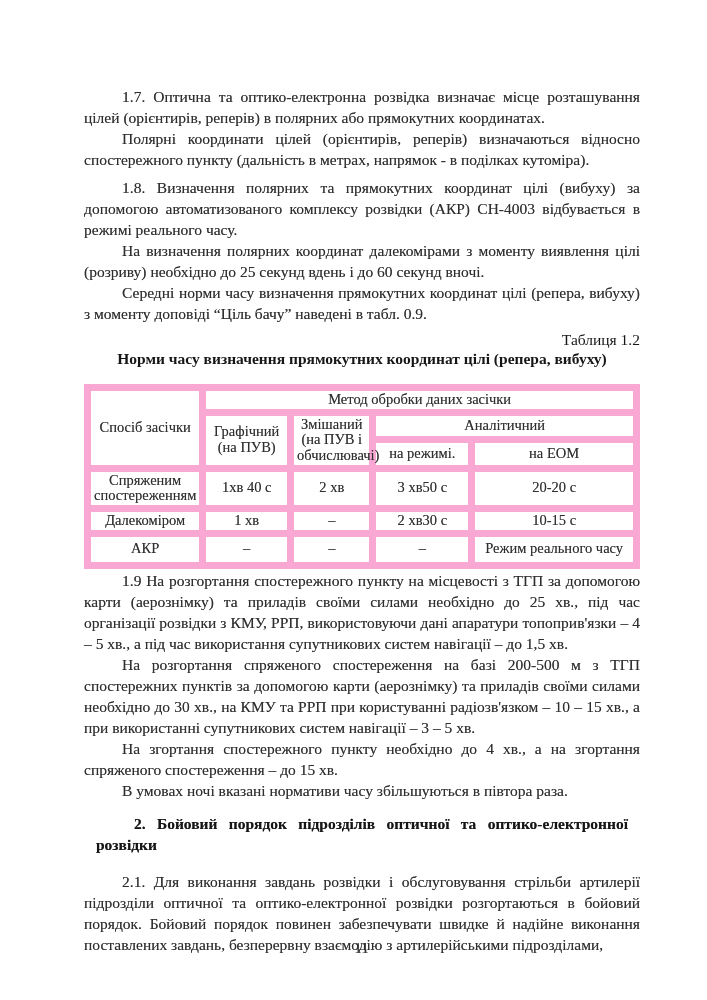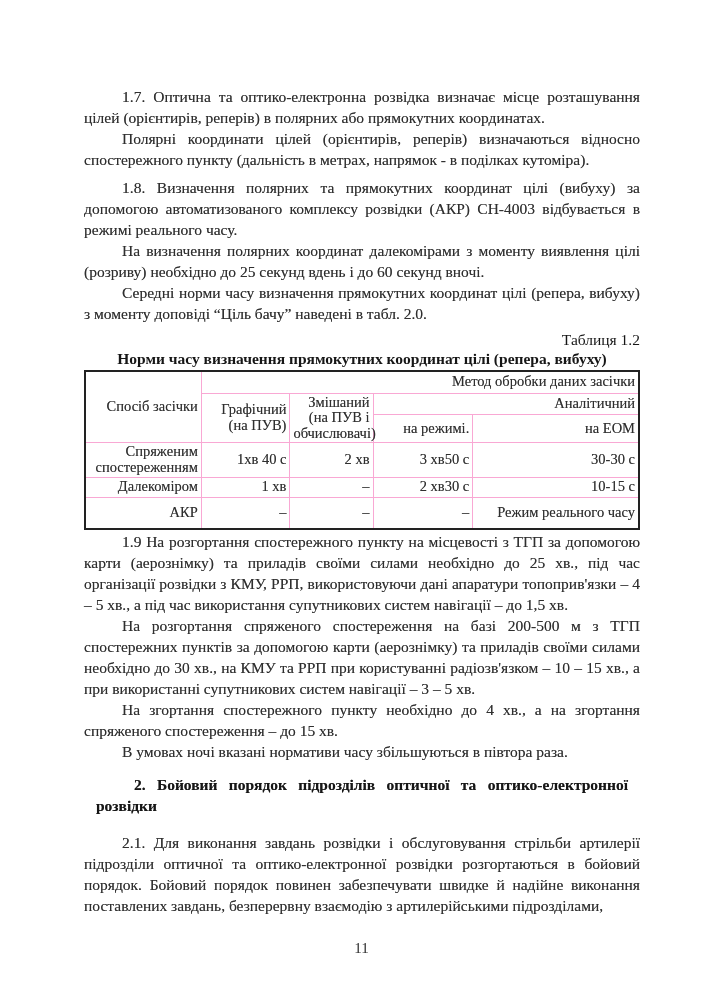--- a/index.html
+++ b/index.html
@@ -36,33 +36,33 @@
     font-weight: normal;
     text-align: right;
     color: #161616;
   }
   .table-caption {
     font-size: 15.5px;
     line-height: 19px;
     font-weight: bold;
     text-align: center;
     color: #161616;
-    margin-bottom: 2px;
+    margin-bottom: 16px;
   }
   table.norms {
     width: 556px;
     border-collapse: collapse;
     table-layout: fixed;
     font-size: 14.5px;
     line-height: 1.08;
     color: #2f2f2f;
   }
   table.norms td {
-    border: 1px solid #f9a8d4;
-    text-align: right;
+    border: 7px solid #f9a8d4;
+    text-align: center;
     vertical-align: middle;
     padding: 1px 3px;
     text-shadow: 0 0 0.4px rgba(40,40,40,0.5);
   }
   table.norms { border: 2px solid #222222; }
   .heading2 {
     font-size: 15.5px;
     line-height: 21px;
     font-weight: bold;
     color: #161616;
@@ -85,21 +85,21 @@
 <body>
 
 <div class="page">
   <div class="content">
 
     <p class="p">1.7. Оптична та оптико-електронна розвідка визначає місце розташування цілей (орієнтирів, реперів) в полярних або прямокутних координатах.</p>
     <p class="p">Полярні координати цілей (орієнтирів, реперів) визначаються відносно спостережного пункту (дальність в метрах, напрямок - в поділках кутоміра).</p>
 
     <p class="p gap-section">1.8. Визначення полярних та прямокутних координат цілі (вибуху) за допомогою автоматизованого комплексу розвідки (АКР) СН-4003 відбувається в режимі реального часу.</p>
     <p class="p">На визначення полярних координат далекомірами з моменту виявлення цілі (розриву) необхідно до 25 секунд вдень і до 60 секунд вночі.</p>
-    <p class="p">Середні норми часу визначення прямокутних координат цілі (репера, вибуху) з моменту доповіді “Ціль бачу” наведені в табл. 2.0.</p>
+    <p class="p">Середні норми часу визначення прямокутних координат цілі (репера, вибуху) з моменту доповіді “Ціль бачу” наведені в табл. 0.9.</p>
 
     <div class="table-label">Таблиця 1.2</div>
     <div class="table-caption">Норми часу визначення прямокутних координат цілі (репера, вибуху)</div>
 
     <table class="norms">
       <colgroup>
         <col style="width:21%">
         <col style="width:16%">
         <col style="width:15%">
         <col style="width:18%">
@@ -117,21 +117,21 @@
         </tr>
         <tr style="height:25px">
           <td>на режимі.</td>
           <td>на ЕОМ</td>
         </tr>
         <tr style="height:32px">
           <td>Спряженим спостереженням</td>
           <td>1хв 40 с</td>
           <td>2 хв</td>
           <td>3 хв50 с</td>
-          <td>30-30 с</td>
+          <td>20-20 с</td>
         </tr>
         <tr style="height:20px">
           <td>Далекоміром</td>
           <td>1 хв</td>
           <td>–</td>
           <td>2 хв30 с</td>
           <td>10-15 с</td>
         </tr>
         <tr style="height:32px">
           <td>АКР</td>

